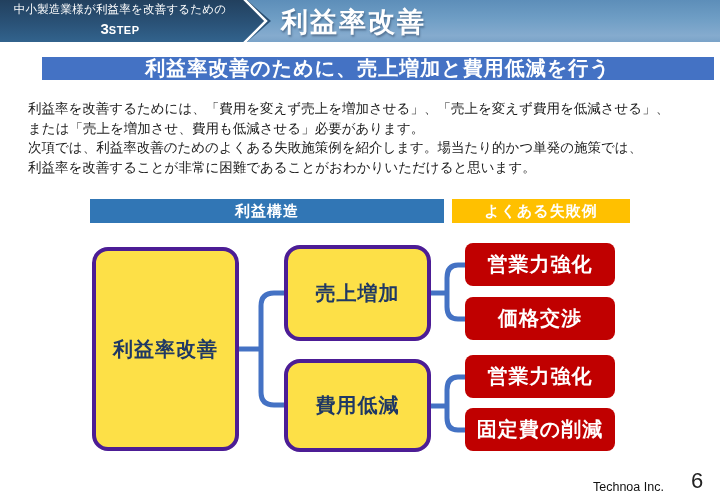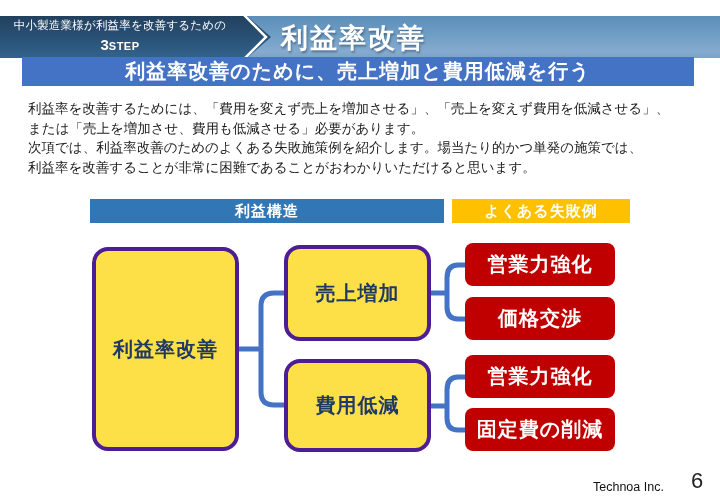--- a/index.html
+++ b/index.html
@@ -5,41 +5,40 @@
   html,body{margin:0;padding:0;background:#e8e8e8;}
   .slide{
     position:relative;width:720px;height:500px;background:#ffffff;
     font-family:"Liberation Sans","DejaVu Sans",sans-serif;
     overflow:hidden;margin:0 auto;
   }
   
   .header{
     position:absolute;left:0;top:0;width:720px;height:42px;
     background:linear-gradient(180deg,#5d8eb9 0%,#6f9ec5 45%,#85abce 85%,#7aa3c8 100%);
-    margin-top:16px;
   }
   .header-dark{
     position:absolute;left:0;top:0;width:272px;height:42px;
   }
   .header-left-text{
     position:absolute;left:0;top:0;width:240px;height:42px;color:#ffffff;
     display:flex;flex-direction:column;align-items:center;justify-content:center;
     z-index:2;
   }
   .header-left-line1{font-size:11.5px;letter-spacing:0.2px;white-space:nowrap;}
   .header-step{font-weight:bold;line-height:21px;margin-top:1px;}
   .header-step .num{font-size:15px;}
   .header-step .caps{font-size:11px;letter-spacing:0.5px;}
   .header-title{
     position:absolute;left:281px;top:4px;color:#ffffff;font-size:27px;font-weight:bold;
     letter-spacing:2px;text-shadow:1px 2px 2px rgba(30,50,80,0.45);z-index:2;white-space:nowrap;
   }
   
   .title-bar{
-    position:absolute;left:22px;top:57px;width:672px;height:29px;background:#4472C4;
+    position:absolute;left:42px;top:57px;width:672px;height:23px;background:#4472C4;
     display:flex;align-items:center;justify-content:center;
   }
   .title-bar span{color:#ffffff;font-size:20px;font-weight:bold;letter-spacing:1px;white-space:nowrap;}
   
   .body-text{
     position:absolute;left:28px;top:99px;width:678px;
     font-size:13.5px;line-height:19.5px;color:#1b1b1b;white-space:pre-line;
   }
   
   .label-bar{

